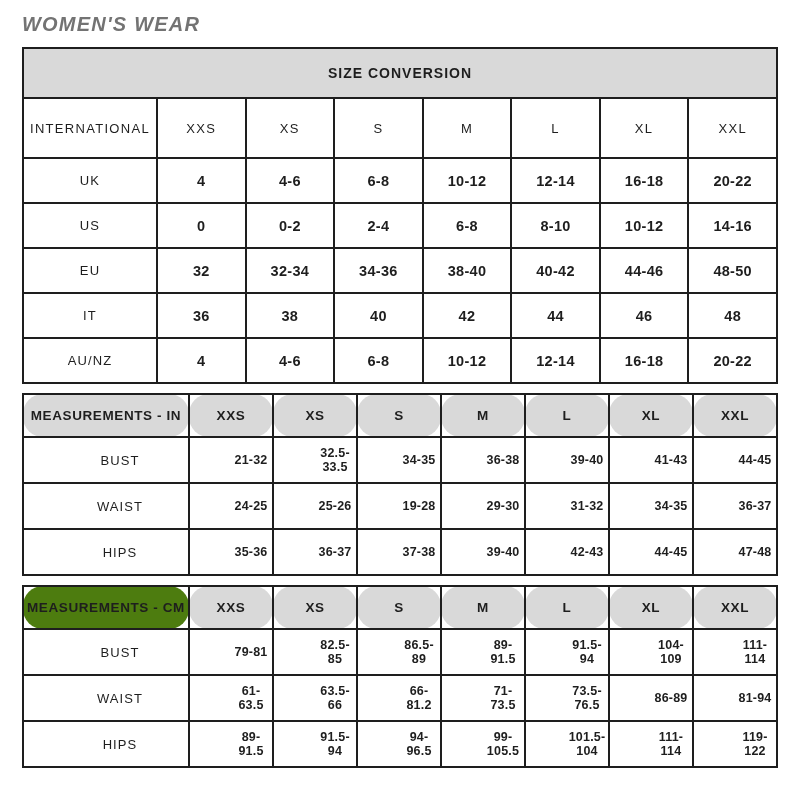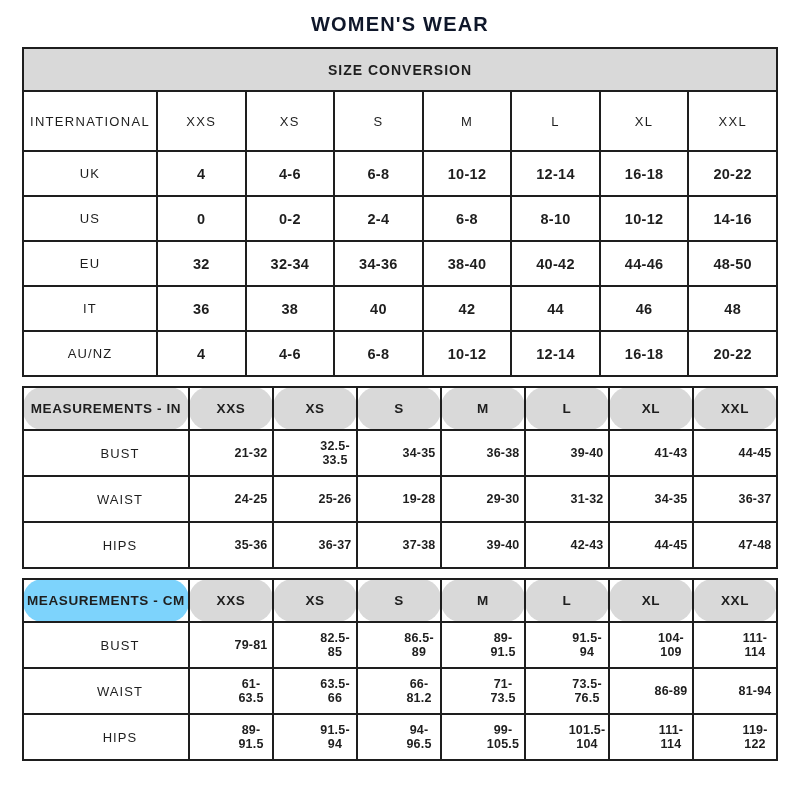--- a/index.html
+++ b/index.html
@@ -5,45 +5,46 @@
   * { box-sizing: border-box; }
   html, body {
     margin: 0; padding: 0;
     width: 800px; height: 800px;
     background: #ffffff;
     font-family: "Liberation Sans", sans-serif;
     color: #1e1e1e;
   }
   .page { width: 756px; margin: 0 auto; }
   .title {
-    text-align: center;
+    text-align: left;
     font-size: 20px;
     font-weight: 700;
     letter-spacing: 1.2px;
     margin: 13px 0 11px 0;
-    color: #0f172a;
+    color: #737373;
+    font-style: italic;
   }
   table {
     border-collapse: collapse;
     width: 100%;
     table-layout: fixed;
     margin-bottom: 9px;
   }
   th, td {
     border: 2px solid #1e1e1e;
     text-align: center;
     vertical-align: middle;
     padding: 0;
     overflow: hidden;
   }
   .t1 col.c-label  { width: 134px; }
   .t23 col.c-label { width: 166px; }
 
   .band {
-    height: 43px;
+    height: 50px;
     font-size: 14px;
     font-weight: 700;
     letter-spacing: 1px;
   }
   .t1 .col-head th {
     height: 60px;
     background: #ffffff;
     font-size: 13px;
     font-weight: 400;
     letter-spacing: 1.3px;
@@ -230,21 +231,21 @@
         <col>
         <col>
         <col>
         <col>
         <col>
         <col>
         <col>
     </colgroup>
     <thead>
       <tr class="col-head">
-          <th style="background: #7dd3fc;">MEASUREMENTS - CM</th>
+          <th style="background: #4d7c0f;">MEASUREMENTS - CM</th>
           <th style="background: rgb(217, 217, 217);">XXS</th>
           <th style="background: rgb(217, 217, 217);">XS</th>
           <th style="background: rgb(217, 217, 217);">S</th>
           <th style="background: rgb(217, 217, 217);">M</th>
           <th style="background: rgb(217, 217, 217);">L</th>
           <th style="background: rgb(217, 217, 217);">XL</th>
           <th style="background: rgb(217, 217, 217);">XXL</th>
         </tr>
     </thead>
     <tbody>

